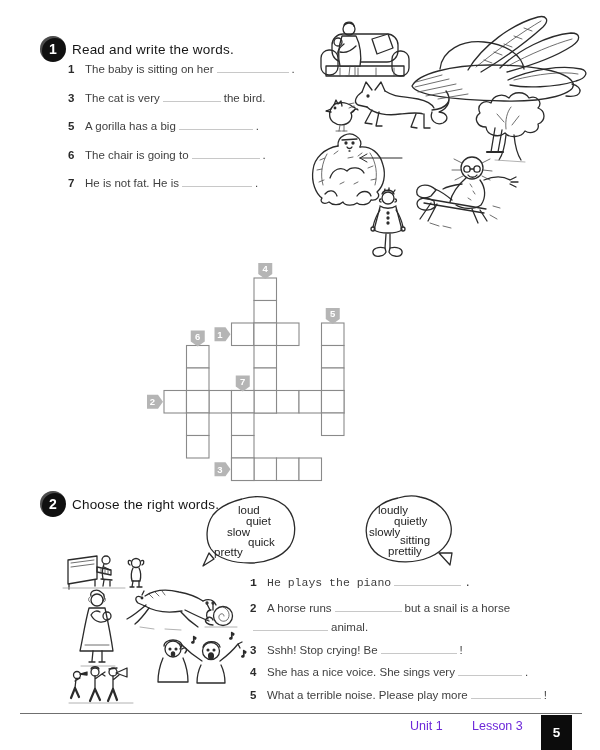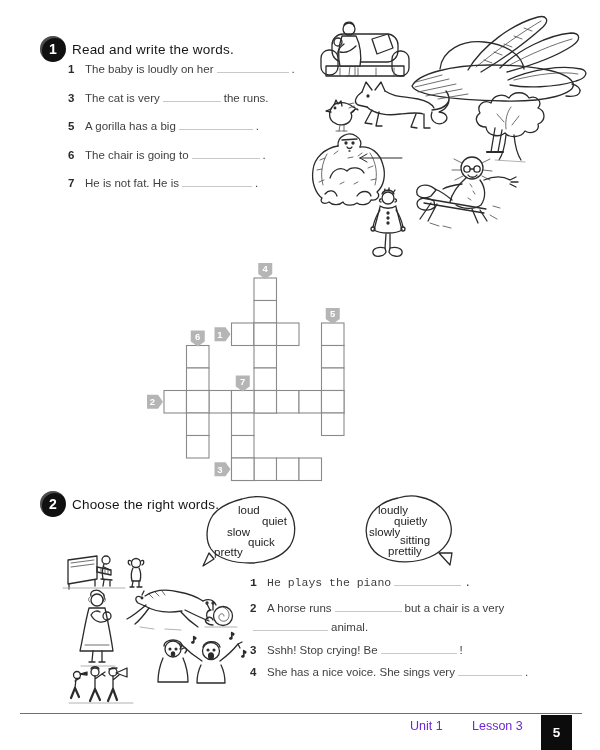--- a/index.html
+++ b/index.html
@@ -31,22 +31,22 @@
 </style>
 </head>
 <body>
 
 <div class="page">
 
   <div class="ex-circle" style="left:40px;top:36px">1</div>
   <div class="ex-title" style="left:72px;top:42px">Read and write the words.</div>
 
   <div id="ex1-sentences" class="sentences" style="left:68px;top:62px;width:250px">
-      <div class="ex1-row"><span class="s-num">1</span><span>The baby is loudly on her</span><span class="blank" style="width: 72px;"></span><span>.</span></div>
-      <div class="ex1-row"><span class="s-num">3</span><span>The cat is very</span><span class="blank" style="width: 58px;"></span><span>the runs.</span></div>
+      <div class="ex1-row"><span class="s-num">1</span><span>The baby is sitting on her</span><span class="blank" style="width: 72px;"></span><span>.</span></div>
+      <div class="ex1-row"><span class="s-num">3</span><span>The cat is very</span><span class="blank" style="width: 58px;"></span><span>the bird.</span></div>
       <div class="ex1-row"><span class="s-num">5</span><span>A gorilla has a big</span><span class="blank" style="width: 74px;"></span><span>.</span></div>
       <div class="ex1-row"><span class="s-num">6</span><span>The chair is going to</span><span class="blank" style="width: 68px;"></span><span>.</span></div>
       <div class="ex1-row"><span class="s-num">7</span><span>He is not fat. He is</span><span class="blank" style="width: 70px;"></span><span>.</span></div>
     </div>
 
   <svg class="abs" style="left:300px;top:8px" width="292" height="252" viewBox="0 0 292 252">
 
     <g class="sketch">
       <rect x="32" y="26" width="66" height="28" rx="11"></rect>
       <rect x="21" y="42" width="17" height="25" rx="8"></rect>
@@ -226,21 +226,21 @@
     </svg>
 
   <div class="ex-circle" style="left:40px;top:491px">2</div>
   <div class="ex-title" style="left:72px;top:497px">Choose the right words.</div>
 
   <svg class="abs" style="left:200px;top:493px" width="100" height="80" viewBox="0 0 100 80">
     <path class="sketch" stroke-width="1.7" d="M 42,6 C 58,1 78,4 88,16 C 96,26 97,42 90,53 C 82,64 66,70 50,70 C 34,70 18,66 11,56 C 5,47 6,32 13,22 C 20,13 30,9 42,6 Z" fill="#fff"></path>
     <path class="sketch" stroke-width="1.4" d="M 9,60 L 3,73 L 14,66 Z" fill="#fff"></path>
   </svg>
   <span class="bubble-word" style="left:238px;top:504px">loud</span>
-  <span class="bubble-word" style="left:262px;top:515px">quiet</span>
+  <span class="bubble-word" style="left:246px;top:515px">quiet</span>
   <span class="bubble-word" style="left:227px;top:526px">slow</span>
   <span class="bubble-word" style="left:248px;top:536px">quick</span>
   <span class="bubble-word" style="left:214px;top:546px">pretty</span>
 
   <svg class="abs" style="left:358px;top:491px" width="102" height="80" viewBox="0 0 102 80">
     <path class="sketch" stroke-width="1.7" d="M 40,7 C 24,10 12,20 9,33 C 6,46 12,60 24,66 C 38,73 58,72 72,66 C 86,60 95,48 93,35 C 91,20 78,9 62,6 C 54,4 47,5 40,7 Z" fill="#fff"></path>
     <path class="sketch" stroke-width="1.4" d="M 81,62 L 92,74 L 94,62 Z" fill="#fff"></path>
   </svg>
   <span class="bubble-word" style="left:378px;top:504px">loudly</span>
   <span class="bubble-word" style="left:394px;top:515px">quietly</span>
@@ -338,23 +338,24 @@
       <path d="M 64,116 L 72,115"></path>
       <path d="M 71,120 L 82,115 L 82,124 Z"></path>
       <path d="M 68,123 L 68,136 M 68,127 L 74,122"></path>
       <path d="M 68,136 L 63,148 M 68,136 L 72,147" stroke-width="2.2"></path>
       <path d="M 24,150 L 88,150" class="ground"></path>
     </g>
   </svg>
 
   <div id="ex2-sentences" class="sentences" style="left:250px;top:573px;width:335px;height:130px">
       <div class="ex2-row" style="top: 0px; font-family: Liberation Mono, monospace;"><span class="s-num">1</span><span>He plays the piano</span><span class="blank" style="width: 67px;"></span><span>.</span></div>
-      <div class="ex2-row" style="top: 26px;"><span class="s-num">2</span><span>A horse runs</span><span class="blank" style="width: 67px;"></span><span>but a chair is a very</span><br><span class="blank" style="width: 75px;"></span><span>animal.</span></div>
+      <div class="ex2-row" style="top: 26px;"><span class="s-num">2</span><span>A horse runs</span><span class="blank" style="width: 67px;"></span><span>but a snail is a horse</span><br><span class="blank" style="width: 75px;"></span><span>animal.</span></div>
       <div class="ex2-row" style="top: 68px;"><span class="s-num">3</span><span>Sshh! Stop crying! Be</span><span class="blank" style="width: 76px;"></span><span>!</span></div>
       <div class="ex2-row" style="top: 90px;"><span class="s-num">4</span><span>She has a nice voice. She sings very</span><span class="blank" style="width: 64px;"></span><span>.</span></div>
+      <div class="ex2-row" style="top: 113px;"><span class="s-num">5</span><span>What a terrible noise. Please play more</span><span class="blank" style="width: 70px;"></span><span>!</span></div>
     </div>
 
   <div class="footer-rule"></div>
   <span class="footer-text" style="left:410px">Unit 1</span>
   <span class="footer-text" style="left:472px">Lesson 3</span>
   <div class="page-tab">5</div>
 
 </div>
 
 </body></html>

